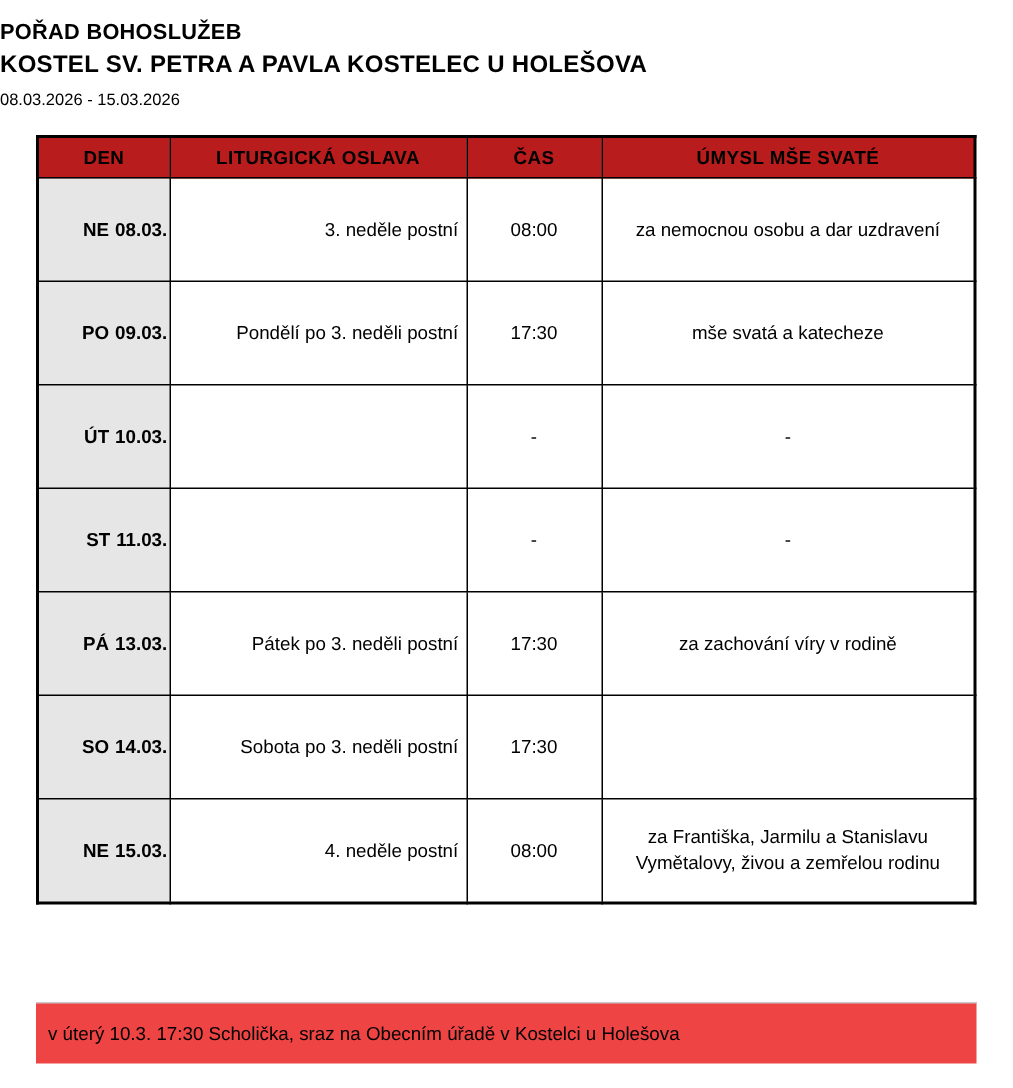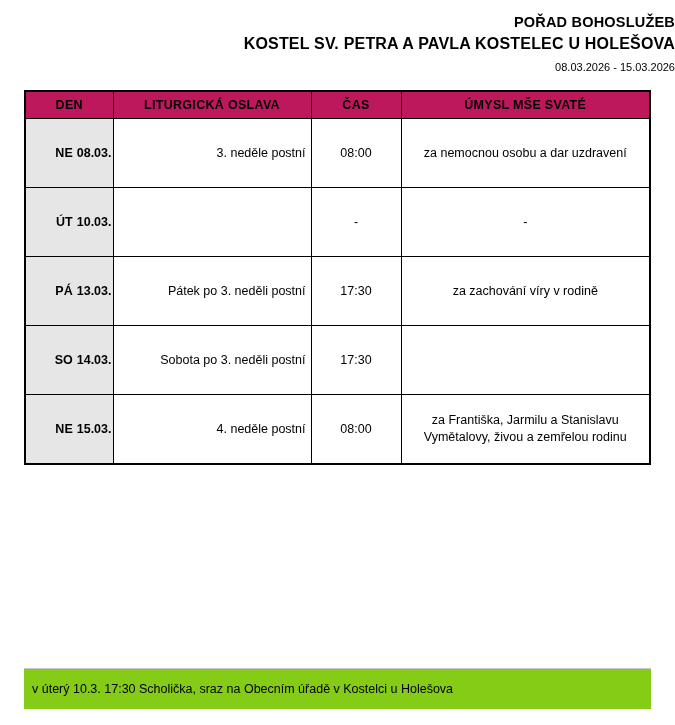--- a/index.html
+++ b/index.html
@@ -14,21 +14,21 @@
     color: #000000;
     overflow: hidden;
   }
   .page {
     width: 675px;
     height: 725px;
     position: relative;
     box-sizing: border-box;
   }
   .header {
-    text-align: right;
+    text-align: left;
     padding-top: 12px;
   }
   .header .line1 {
     font-size: 14.5px;
     font-weight: bold;
     letter-spacing: 0.2px;
     line-height: 20px;
   }
   .header .line2 {
     font-size: 16px;
@@ -51,21 +51,21 @@
     width: 627px;
     table-layout: fixed;
     border: 2px solid #000000;
   }
   table.schedule th, table.schedule td {
     border: 1px solid #000000;
     font-size: 12.5px;
     vertical-align: middle;
   }
   table.schedule thead th {
-    background: #be185d;
+    background: #b91c1c;
     font-weight: bold;
     text-align: center;
     height: 22px;
     padding: 2px 0;
     font-size: 12.5px;
     letter-spacing: 0.3px;
   }
   col.c-day { width: 88px; }
   col.c-lit { width: 198px; }
   col.c-time { width: 90px; }
@@ -101,21 +101,21 @@
     text-align: center;
     padding: 8px 8px;
     line-height: 17px;
   }
   .footnote {
     position: absolute;
     left: 24px;
     top: 668px;
     width: 627px;
     box-sizing: border-box;
-    background: #84cc16;
+    background: #ef4444;
     border-top: 1px solid #c9c9c9;
     font-size: 12.5px;
     padding: 12px 10px 12px 8px;
     line-height: 16px;
   }
 </style>
 </head>
 <body>
 
 <div class="page">
@@ -143,21 +143,33 @@
         </tr>
       </thead>
       <tbody>
         <tr>
           <td class="day"><span class="dow">NE</span><span class="date">08.03.</span></td>
           <td class="lit">3. neděle postní</td>
           <td class="time">08:00</td>
           <td class="intent">za nemocnou osobu a dar uzdravení</td>
         </tr>
         <tr>
+          <td class="day"><span class="dow">PO</span><span class="date">09.03.</span></td>
+          <td class="lit">Pondělí po 3. neděli postní</td>
+          <td class="time">17:30</td>
+          <td class="intent">mše svatá a katecheze</td>
+        </tr>
+        <tr>
           <td class="day"><span class="dow">ÚT</span><span class="date">10.03.</span></td>
+          <td class="lit"></td>
+          <td class="time">-</td>
+          <td class="intent">-</td>
+        </tr>
+        <tr>
+          <td class="day"><span class="dow">ST</span><span class="date">11.03.</span></td>
           <td class="lit"></td>
           <td class="time">-</td>
           <td class="intent">-</td>
         </tr>
         <tr>
           <td class="day"><span class="dow">PÁ</span><span class="date">13.03.</span></td>
           <td class="lit">Pátek po 3. neděli postní</td>
           <td class="time">17:30</td>
           <td class="intent">za zachování víry v rodině</td>
         </tr>

